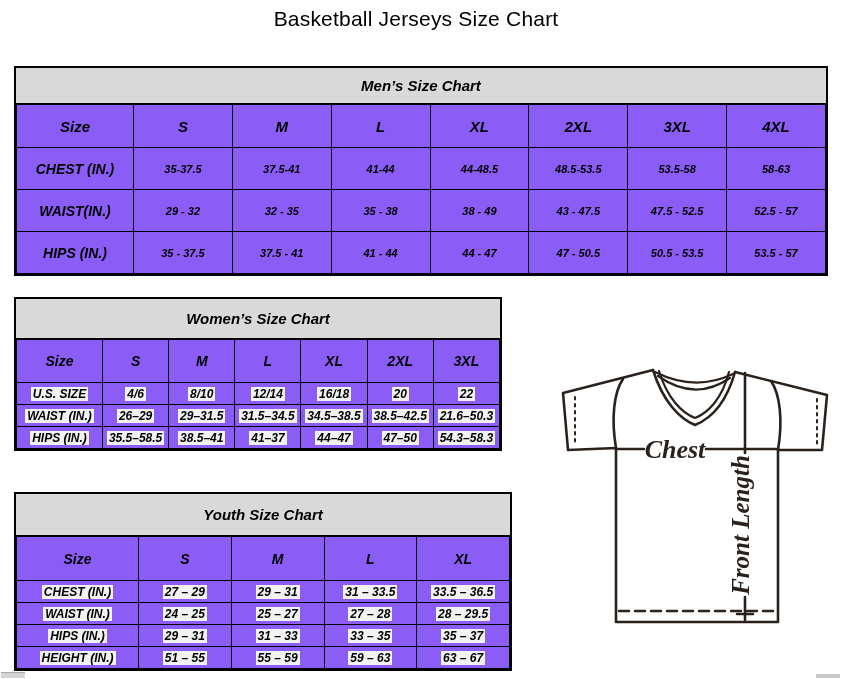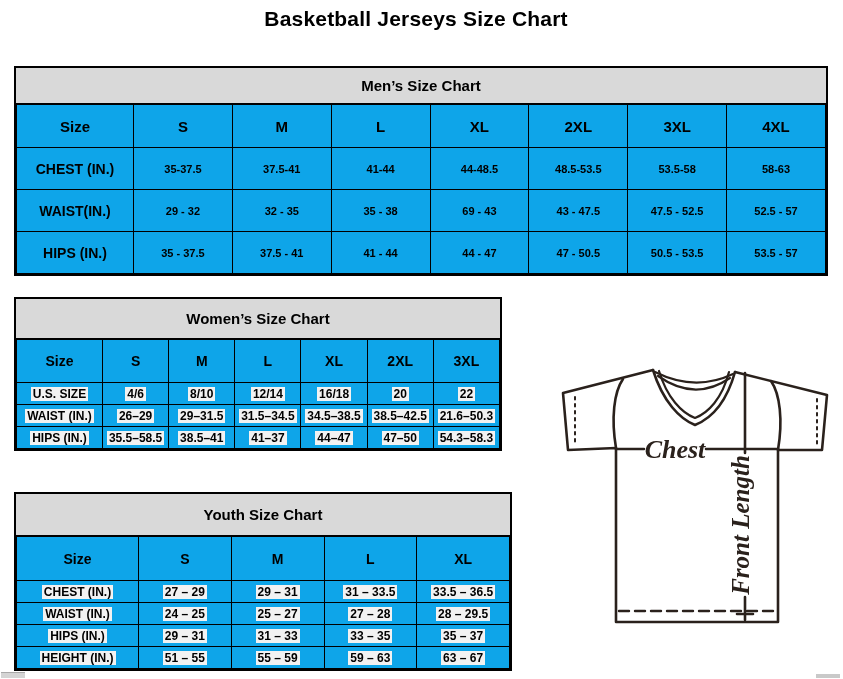--- a/index.html
+++ b/index.html
@@ -3,23 +3,23 @@
 <meta charset="utf-8">
 <style>
   * { box-sizing: border-box; margin: 0; padding: 0; }
   html,body { background:#fff; }
   body {
     width: 843px; height: 679px; position: relative; overflow: hidden;
     font-family: "Liberation Sans", sans-serif; color:#000;
   }
   .page-title {
     position:absolute; top:7px; left:0; width:832px; text-align:center;
-    font-size:21px; font-weight:bold; letter-spacing:0.2px;
-  }
-  .chart { position:absolute; border:2px solid #000; background:#0ea5e9; }
+    font-size:21px; font-weight:normal; letter-spacing:0.2px;
+  }
+  .chart { position:absolute; border:2px solid #000; background:#8b5cf6;font-style:italic; }
   .band {
     background:#d9d9d9; border-bottom:1px solid #000;
     display:flex; align-items:center; justify-content:center;
     font-weight:bold; font-size:15px;
   }
   table { border-collapse:collapse; width:100%; table-layout:fixed; }
   th, td { border:1px solid #000; text-align:center; font-weight:bold; padding:0; vertical-align:middle; }
 
   .mens   { left:14px; top:66px;  width:814px; }
   .mens .band { height:36px; }
@@ -92,21 +92,21 @@
           <td><span>44-48.5</span></td>
           <td><span>48.5-53.5</span></td>
           <td><span>53.5-58</span></td>
           <td><span>58-63</span></td>
         </tr>
         <tr>
           <th><span>WAIST(IN.)</span></th>
           <td><span>29 - 32</span></td>
           <td><span>32 - 35</span></td>
           <td><span>35 - 38</span></td>
-          <td><span>69 - 43</span></td>
+          <td><span>38 - 49</span></td>
           <td><span>43 - 47.5</span></td>
           <td><span>47.5 - 52.5</span></td>
           <td><span>52.5 - 57</span></td>
         </tr>
         <tr>
           <th><span>HIPS (IN.)</span></th>
           <td><span>35 - 37.5</span></td>
           <td><span>37.5 - 41</span></td>
           <td><span>41 - 44</span></td>
           <td><span>44 - 47</span></td>

